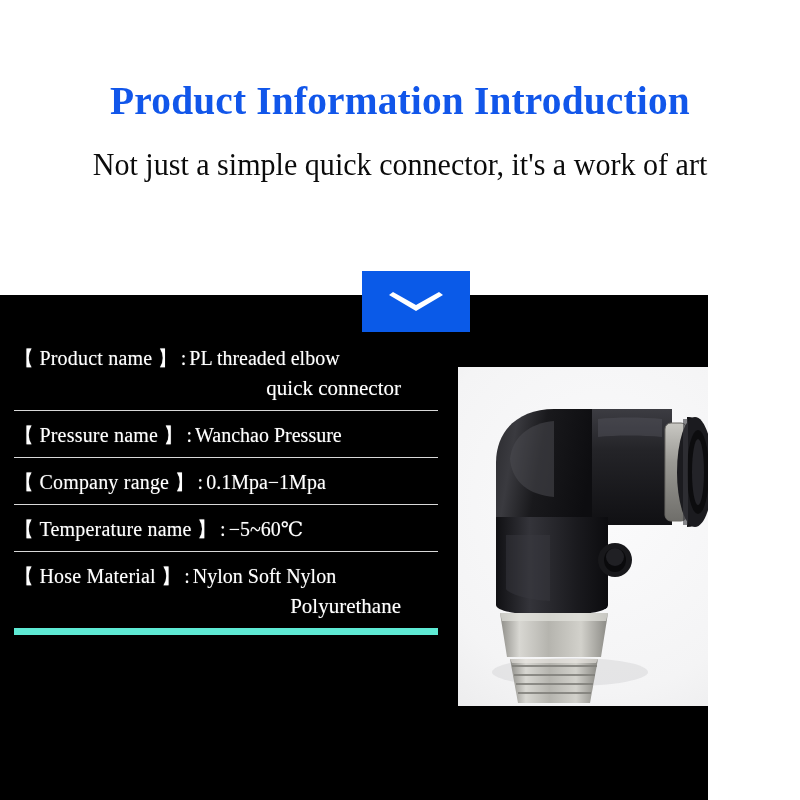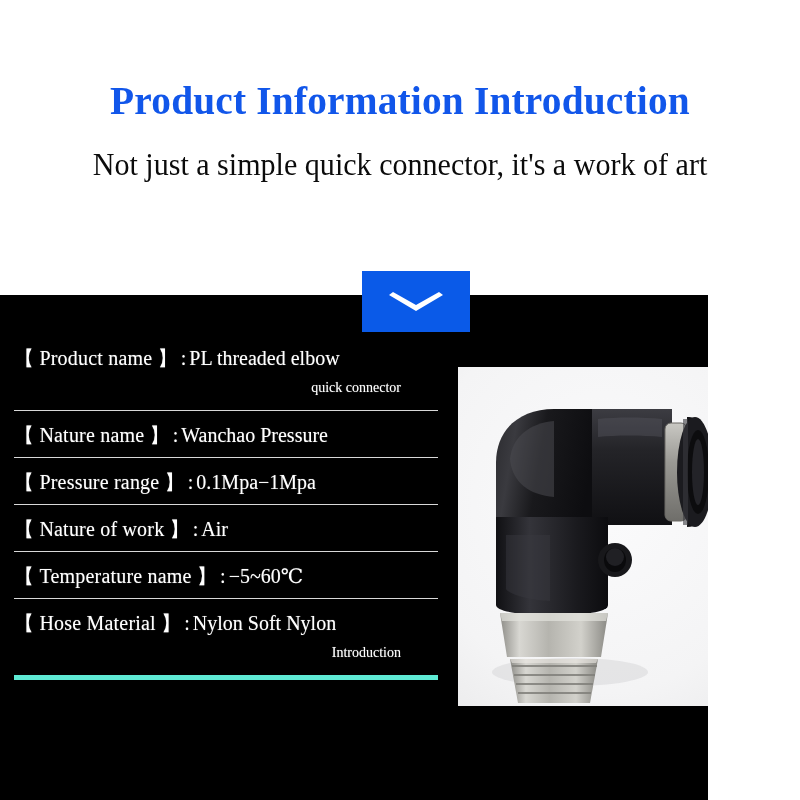--- a/index.html
+++ b/index.html
@@ -91,40 +91,40 @@
     top: 48px;
     width: 424px;
   }
   .spec-row {
     position: relative;
     padding: 0 0 7px 0;
     border-bottom: 1px solid #d8d8d8;
     margin-bottom: 9px;
   }
   .spec-row.last {
-    border-bottom: 5px solid #5eead4;
+    border-bottom: 7px solid #5eead4;
     margin-bottom: 0;
   }
   .spec-line {
     color: #ffffff;
     font-size: 20px;
     line-height: 30px;
     white-space: nowrap;
     font-weight: normal;
     text-shadow: 0 0 1px rgba(255,255,255,0.45);
   }
   .spec-line .lbl {
     letter-spacing: 0.2px;
   }
   .spec-line .sep {
     padding: 0 3px;
   }
   .spec-cont {
     color: #ffffff;
-    font-size: 14px;
+    font-size: 21px;
     line-height: 30px;
     white-space: nowrap;
     text-align: right;
     padding-right: 37px;
     text-shadow: 0 0 1px rgba(255,255,255,0.45);
   }
 
   
   .photo {
     position: absolute;
@@ -168,47 +168,42 @@
 
       <div class="spec-row">
         <div class="spec-line">
           <span class="lbl">【 Product name 】</span><span class="sep">:</span><span class="val">PL threaded elbow</span>
         </div>
         <div class="spec-cont">quick connector</div>
       </div>
 
       <div class="spec-row">
         <div class="spec-line">
-          <span class="lbl">【 Nature name 】</span><span class="sep">:</span><span class="val">Wanchao Pressure</span>
-        </div>
-      </div>
-
-      <div class="spec-row">
-        <div class="spec-line">
-          <span class="lbl">【 Pressure range 】</span><span class="sep">:</span><span class="val">0.1Mpa−1Mpa</span>
-        </div>
-      </div>
-
-      <div class="spec-row">
-        <div class="spec-line">
-          <span class="lbl">【 Nature of work 】</span><span class="sep">:</span><span class="val">Air</span>
-        </div>
-      </div>
+          <span class="lbl">【 Pressure name 】</span><span class="sep">:</span><span class="val">Wanchao Pressure</span>
+        </div>
+      </div>
+
+      <div class="spec-row">
+        <div class="spec-line">
+          <span class="lbl">【 Company range 】</span><span class="sep">:</span><span class="val">0.1Mpa−1Mpa</span>
+        </div>
+      </div>
+
 
       <div class="spec-row">
         <div class="spec-line">
           <span class="lbl">【 Temperature name 】</span><span class="sep">:</span><span class="val">−5~60℃</span>
         </div>
       </div>
 
       <div class="spec-row last">
         <div class="spec-line">
           <span class="lbl">【 Hose Material 】</span><span class="sep">:</span><span class="val">Nylon Soft Nylon</span>
         </div>
-        <div class="spec-cont">Introduction</div>
+        <div class="spec-cont">Polyurethane</div>
       </div>
 
     </div>
 
     <div class="photo">
       <div class="photo-frame">
         <svg width="320" height="339" viewBox="0 0 320 339" aria-hidden="true">
           <defs>
             <linearGradient id="bodyG" x1="0" y1="0" x2="1" y2="0.3">
               <stop offset="0" stop-color="#2b2b2f"></stop>

